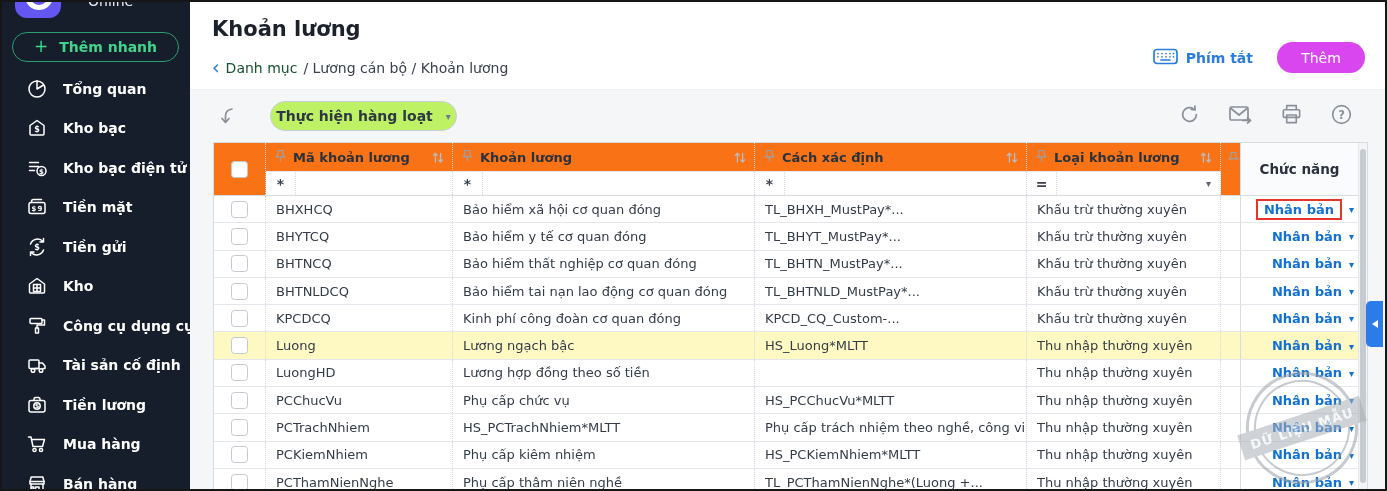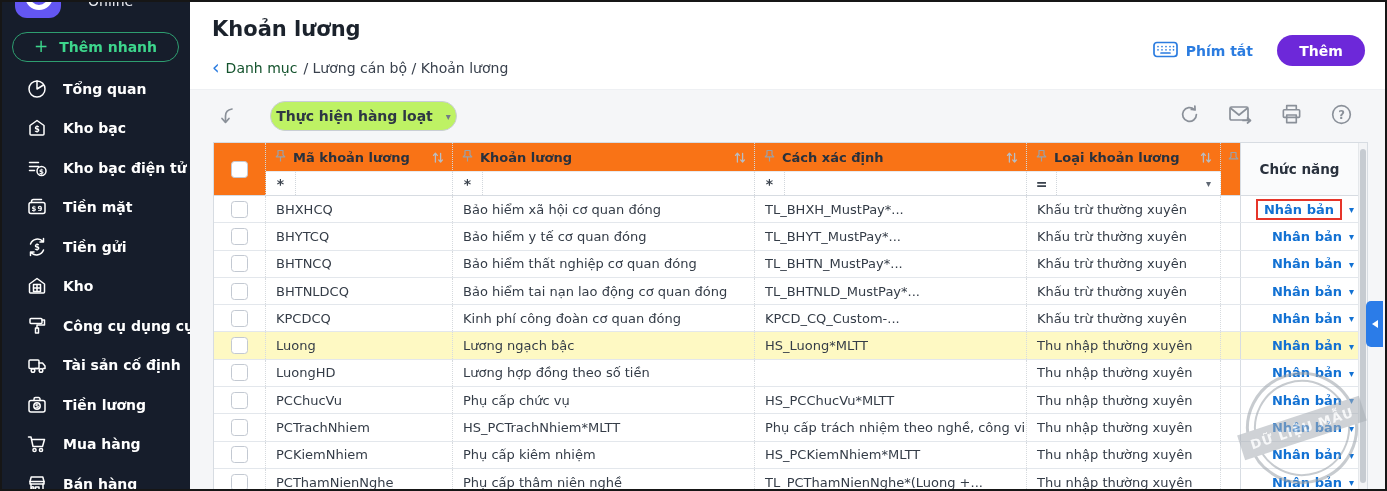--- a/index.html
+++ b/index.html
@@ -28,24 +28,24 @@
   .nav-ico { width:22px; height:22px; flex:0 0 22px; display:flex; align-items:center; justify-content:center; }
 
   
   .main { position:relative; flex:1; background:#f5f6f8; }
   .page-header { position:relative; height:88px; background:#fff; border-bottom:1px solid #eef0f3; }
   .page-title { position:absolute; left:22px; top:15px; font-size:21px; color:#1b222c; }
   .breadcrumb { position:absolute; left:22px; top:58px; font-size:14px; color:#39414d;
                 display:flex; align-items:center; gap:6px; }
   .bc-chev { color:#2b7ce0; font-size:19px; line-height:14px; margin-top:-2px; cursor:pointer; }
   .bc-link { color:#14532d; text-decoration:none; cursor:pointer; }
-  .header-right { position:absolute; right:20px; top:5px; height:100%; display:flex; align-items:center; gap:24px; }
+  .header-right { position:absolute; right:20px; top:12px; height:100%; display:flex; align-items:center; gap:24px; }
   .shortcut { display:flex; align-items:center; gap:8px; color:#2b7ce0; font-size:14px; font-weight:bold; cursor:pointer; }
-  .add-btn { width:88px; height:31px; border:none; border-radius:16px; background:#6d28d9; color:#fff;
-             font-size:14px; font-weight:bold; cursor:pointer;
+  .add-btn { width:88px; height:31px; border:none; border-radius:16px; background:#d946ef; color:#fff;
+             font-size:14px; font-weight:normal; cursor:pointer;
              font-family:"DejaVu Sans","Liberation Sans",sans-serif; }
 
   
   .toolbar-row { position:absolute; left:22px; right:22px; top:98px; height:34px; }
   .dl-arrow { position:absolute; left:4px; top:4px; cursor:pointer; }
   .batch-btn { position:absolute; left:58px; top:1px; width:187px; height:30px; background:#bef264;
                border:1px solid #c9ced5; border-radius:16px; display:flex; align-items:center;
                justify-content:center; gap:13px; font-size:14px; font-weight:bold; color:#2e3744;
                cursor:pointer; font-family:"DejaVu Sans","Liberation Sans",sans-serif; }
   .batch-btn .caret { color:#707a86; font-size:10px; margin-top:1px; }

